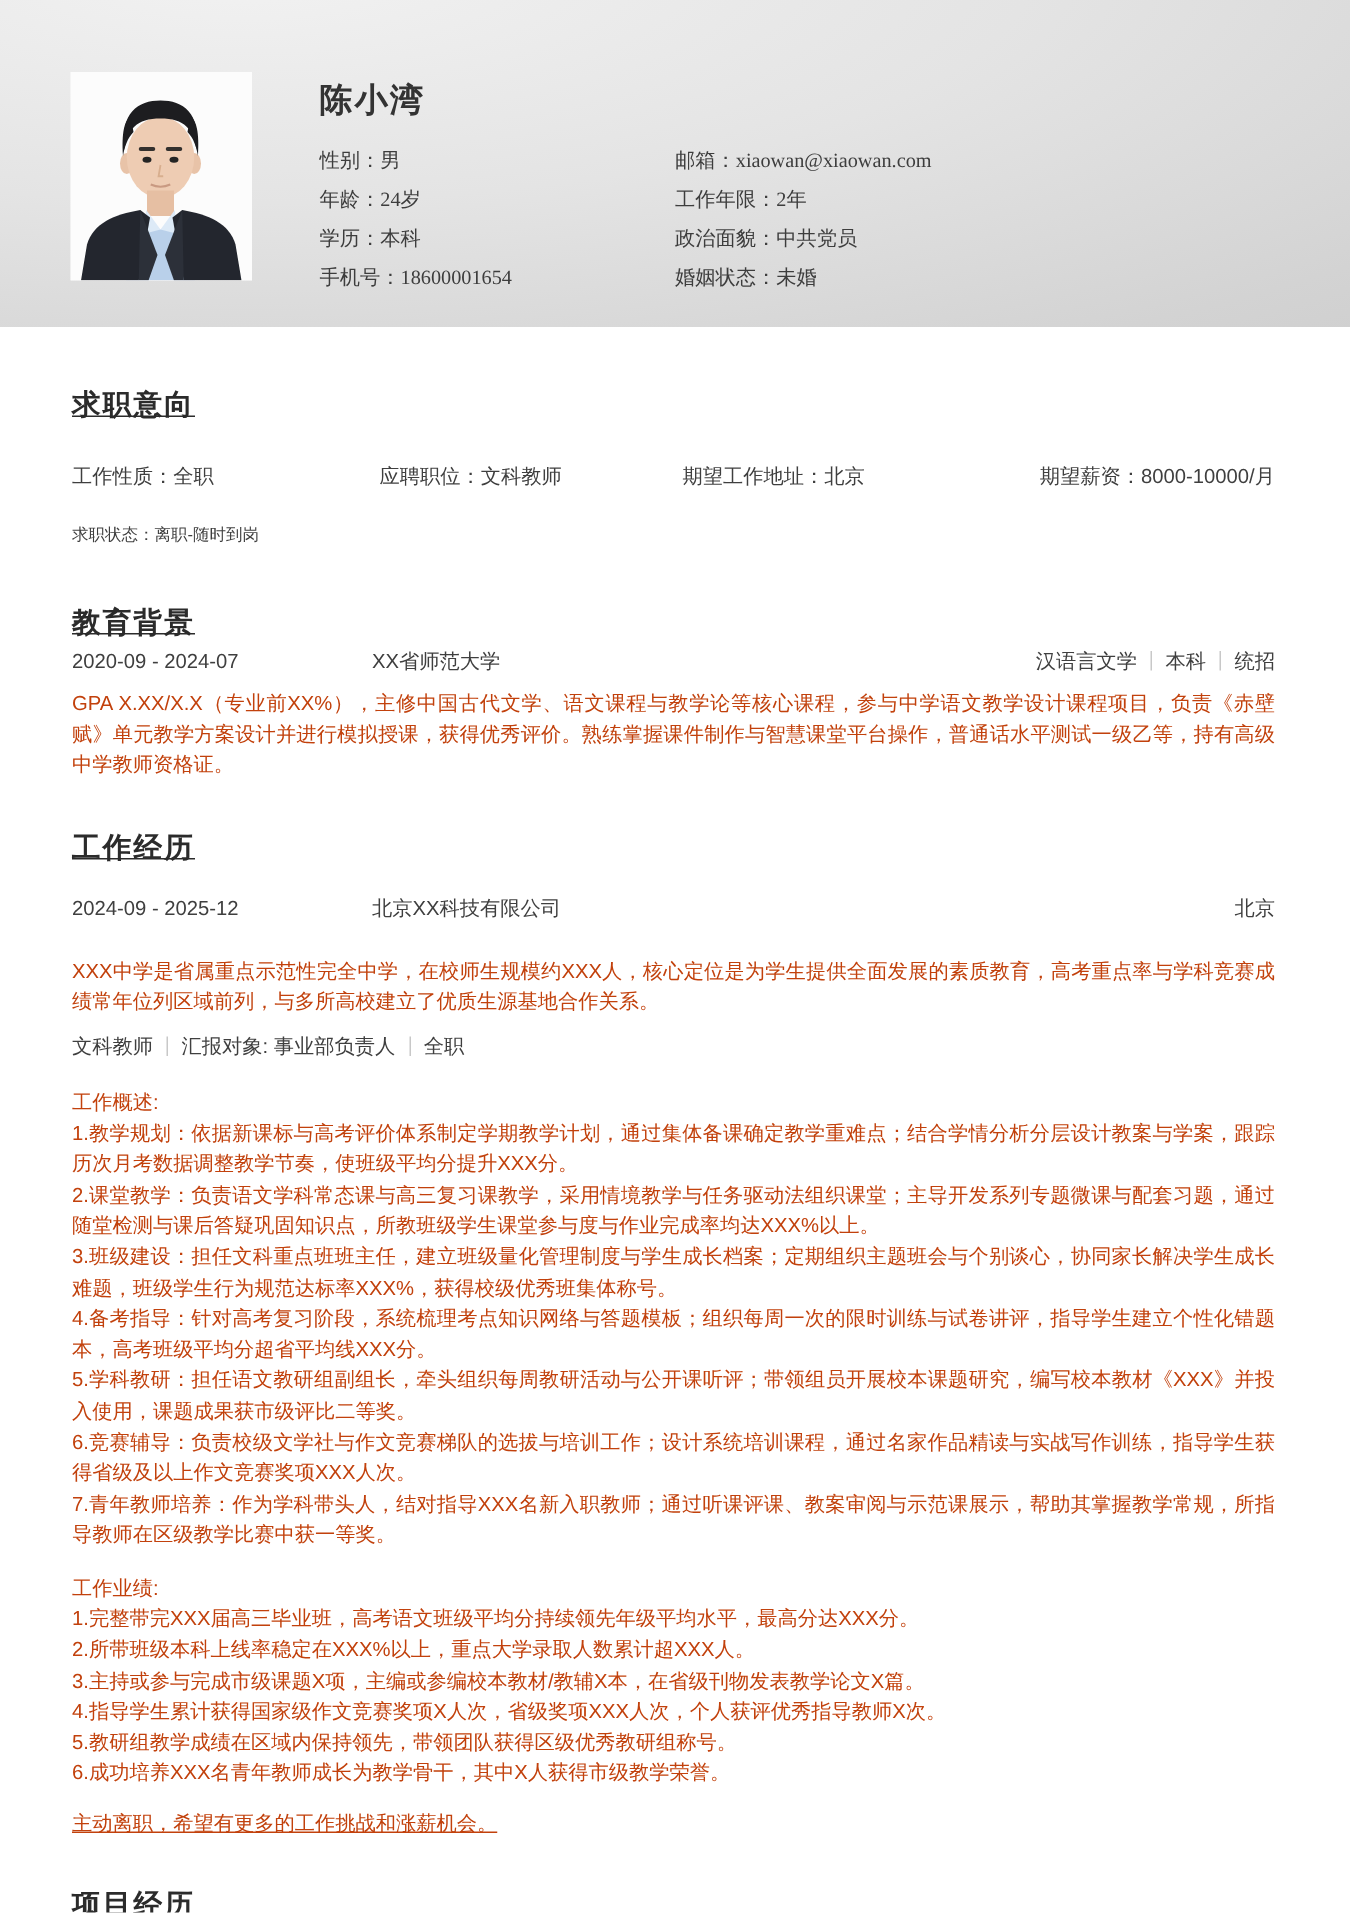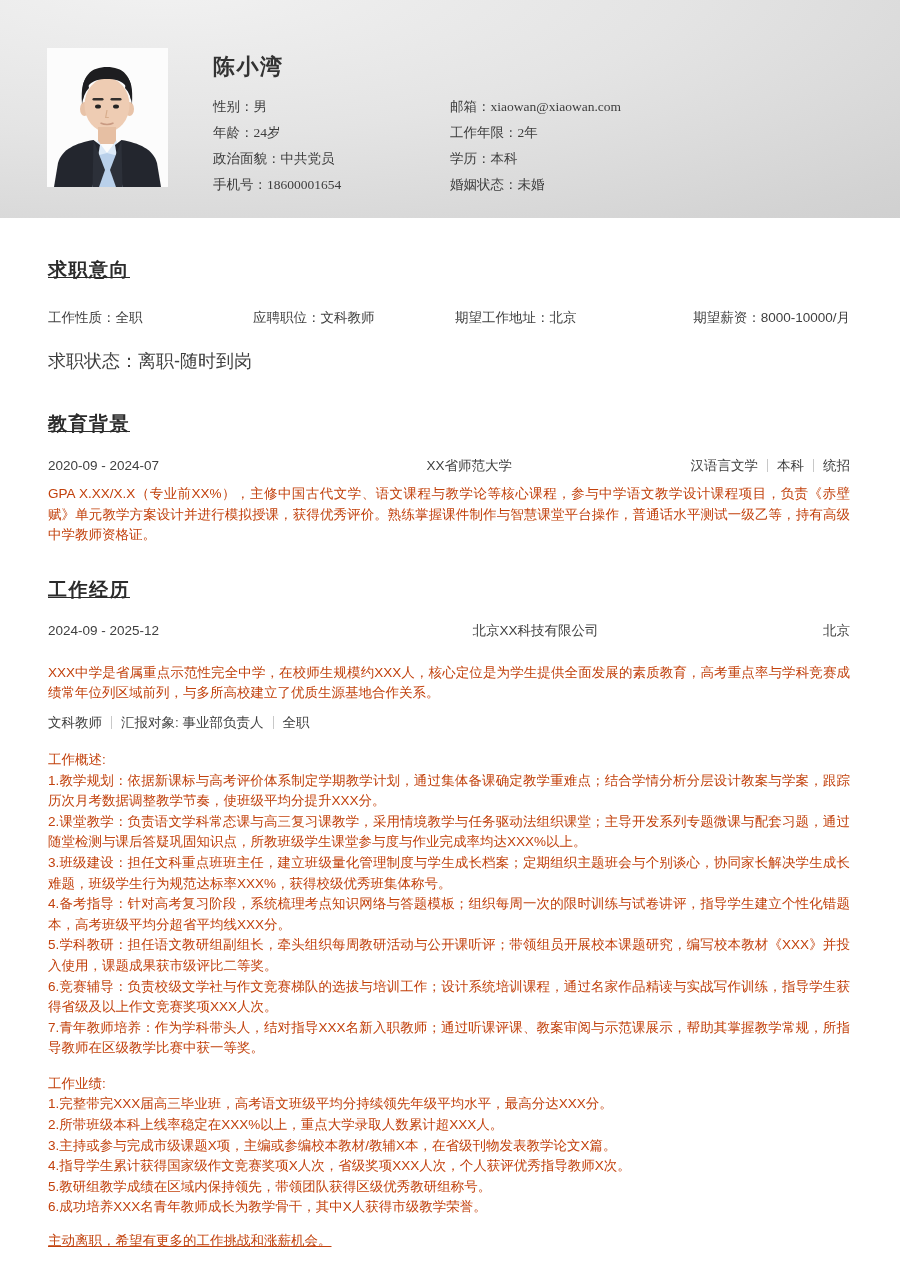--- a/index.html
+++ b/index.html
@@ -42,30 +42,30 @@
   .t-intention { margin-top: 39px; }
   .t-education { margin-top: 38px; }
   .t-work      { margin-top: 31px; }
   .t-project   { margin-top: 30px; }
 
   .intention-row1 { margin-top: 26px; display: flex; font-size: 13.5px; }
   .intention-row1 .f1 { width: 205px; }
   .intention-row1 .f2 { width: 202px; }
   .intention-row1 .f3 { width: 220px; }
   .intention-row1 .f4 { margin-left: auto; text-align: left; }
-  .intention-row2 { margin-top: 22px; font-size: 18px; }
+  .intention-row2 { margin-top: 22px; font-size: 11px; }
 
   .exp-row {
     display: flex; align-items: baseline; font-size: 13.5px; color: #3f3f3f;
   }
   .exp-row .left  { flex: 0 0 200px; white-space: nowrap; }
-  .exp-row .mid   { flex: 1 1 auto; text-align: center; }
+  .exp-row .mid   { flex: 1 1 auto; }
   .exp-row .right { flex: 0 0 auto; text-align: right; white-space: nowrap; }
 
-  .edu-row  { margin-top: 20px; }
+  .edu-row  { margin-top: 4px; }
   .work-row { margin-top: 19px; }
 
   .sep {
     display: inline-block; width: 1px; height: 13px; background: #c8c8c8;
     margin: 0 9px; vertical-align: -2px;
   }
 
   .para {
     font-size: 13.5px; line-height: 20.6px; color: #c2410c;
     text-align: justify;
@@ -110,22 +110,22 @@
       </svg>
     </div>
 
     <h1 class="name">陈小湾</h1>
 
     <div class="details">
       <div class="detail"><span class="dl">性别：</span><span class="dv">男</span></div>
       <div class="detail"><span class="dl">邮箱：</span><span class="dv">xiaowan@xiaowan.com</span></div>
       <div class="detail"><span class="dl">年龄：</span><span class="dv">24岁</span></div>
       <div class="detail"><span class="dl">工作年限：</span><span class="dv">2年</span></div>
+      <div class="detail"><span class="dl">学历：</span><span class="dv">本科</span></div>
       <div class="detail"><span class="dl">政治面貌：</span><span class="dv">中共党员</span></div>
-      <div class="detail"><span class="dl">学历：</span><span class="dv">本科</span></div>
       <div class="detail"><span class="dl">手机号：</span><span class="dv">18600001654</span></div>
       <div class="detail"><span class="dl">婚姻状态：</span><span class="dv">未婚</span></div>
     </div>
   </header>
 
   <main class="main">
 
     <section>
       <h2 class="section-title t-intention">求职意向</h2>
       <div class="intention-row1">

